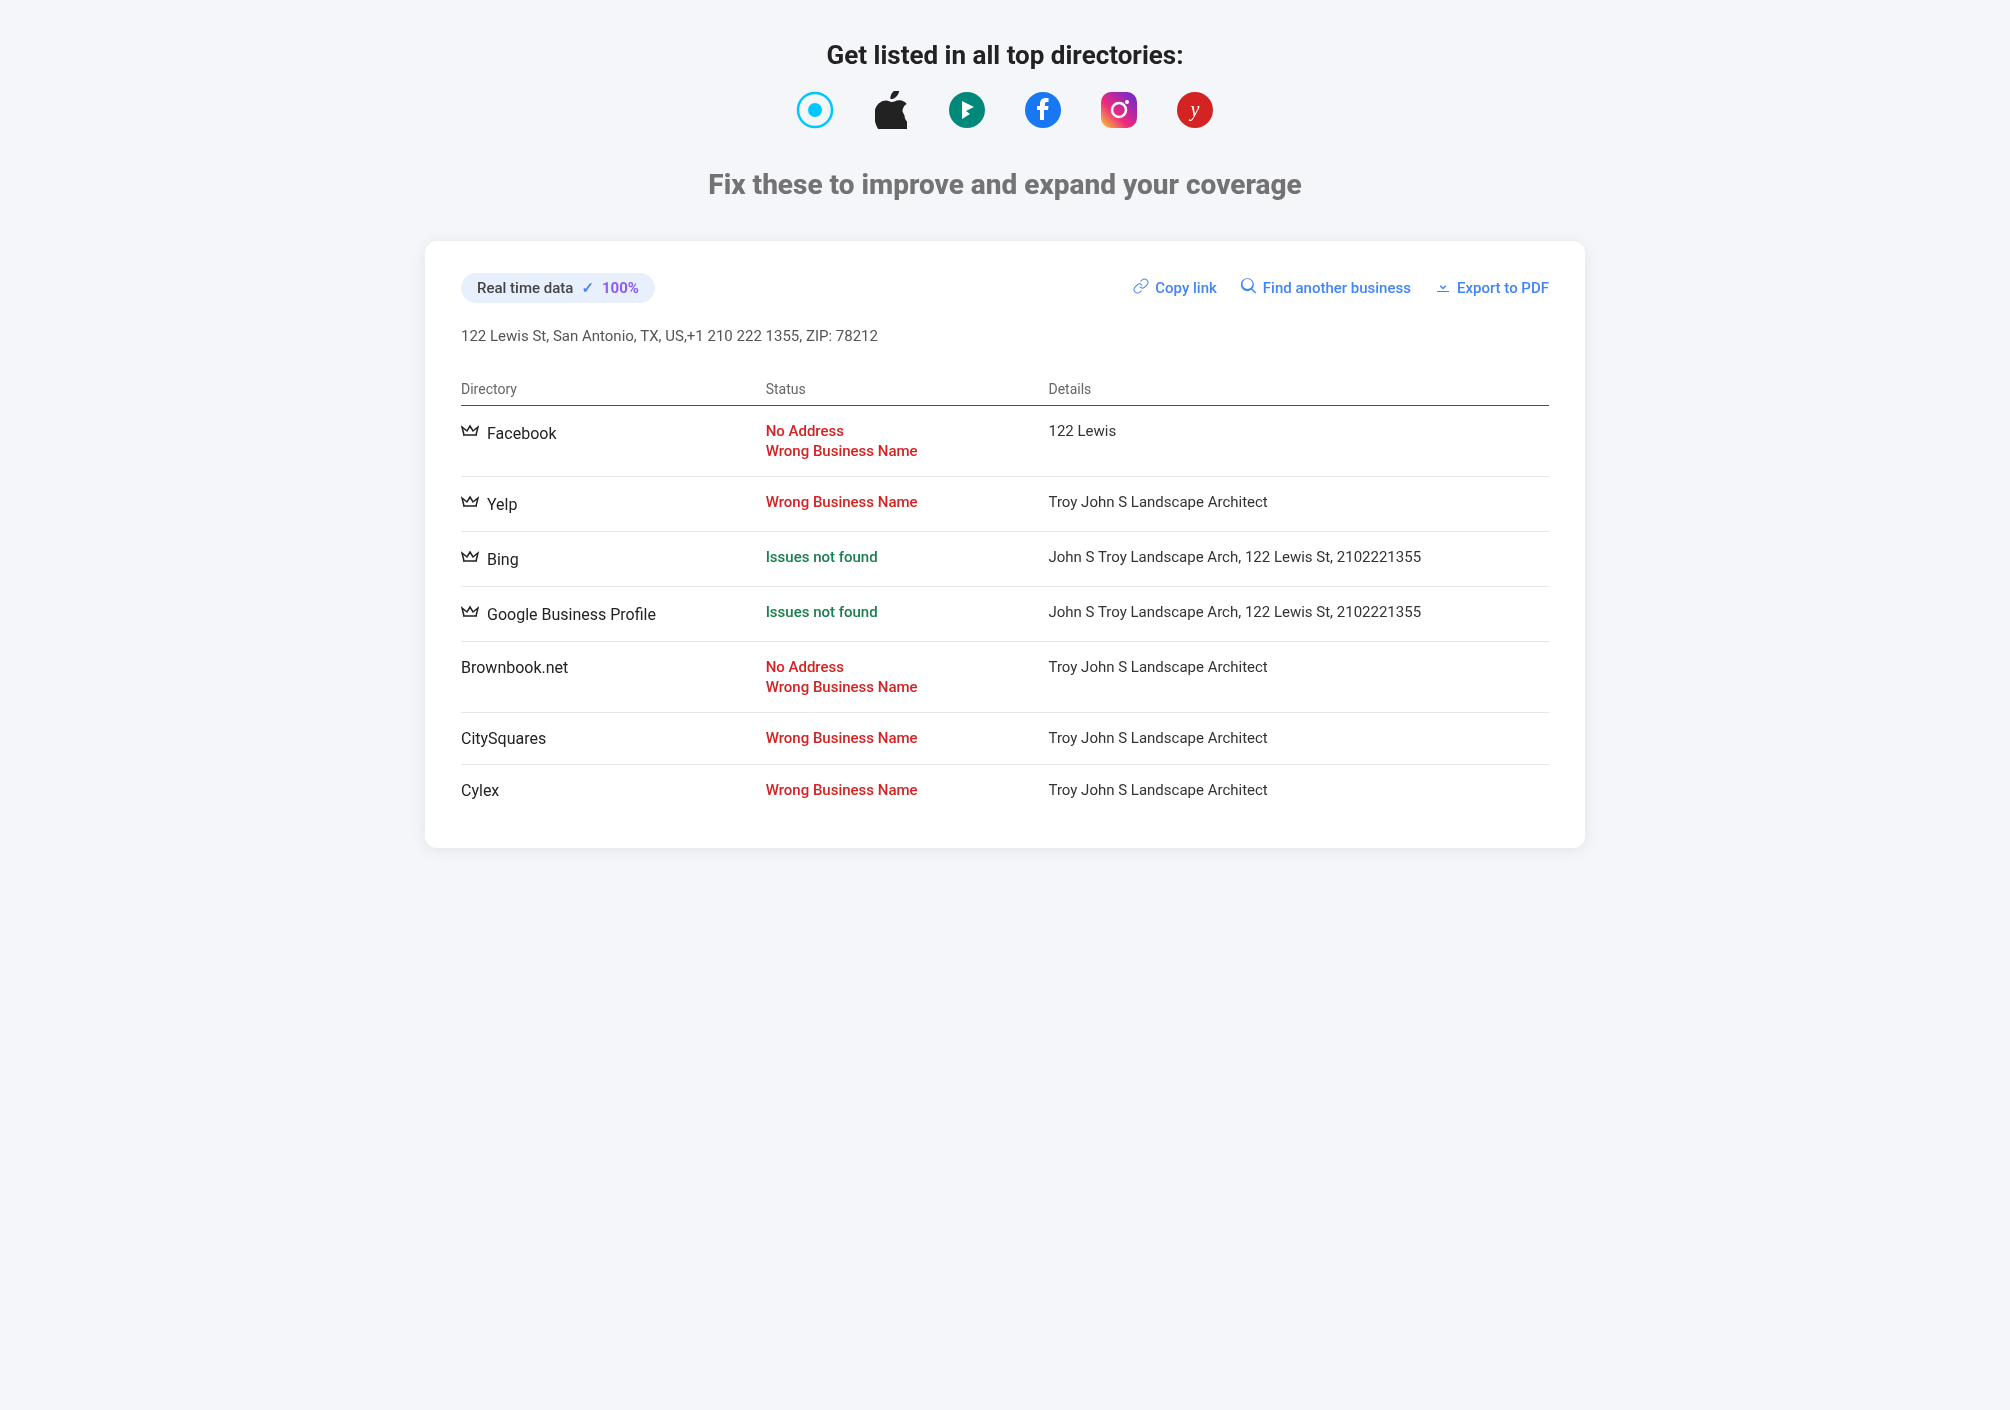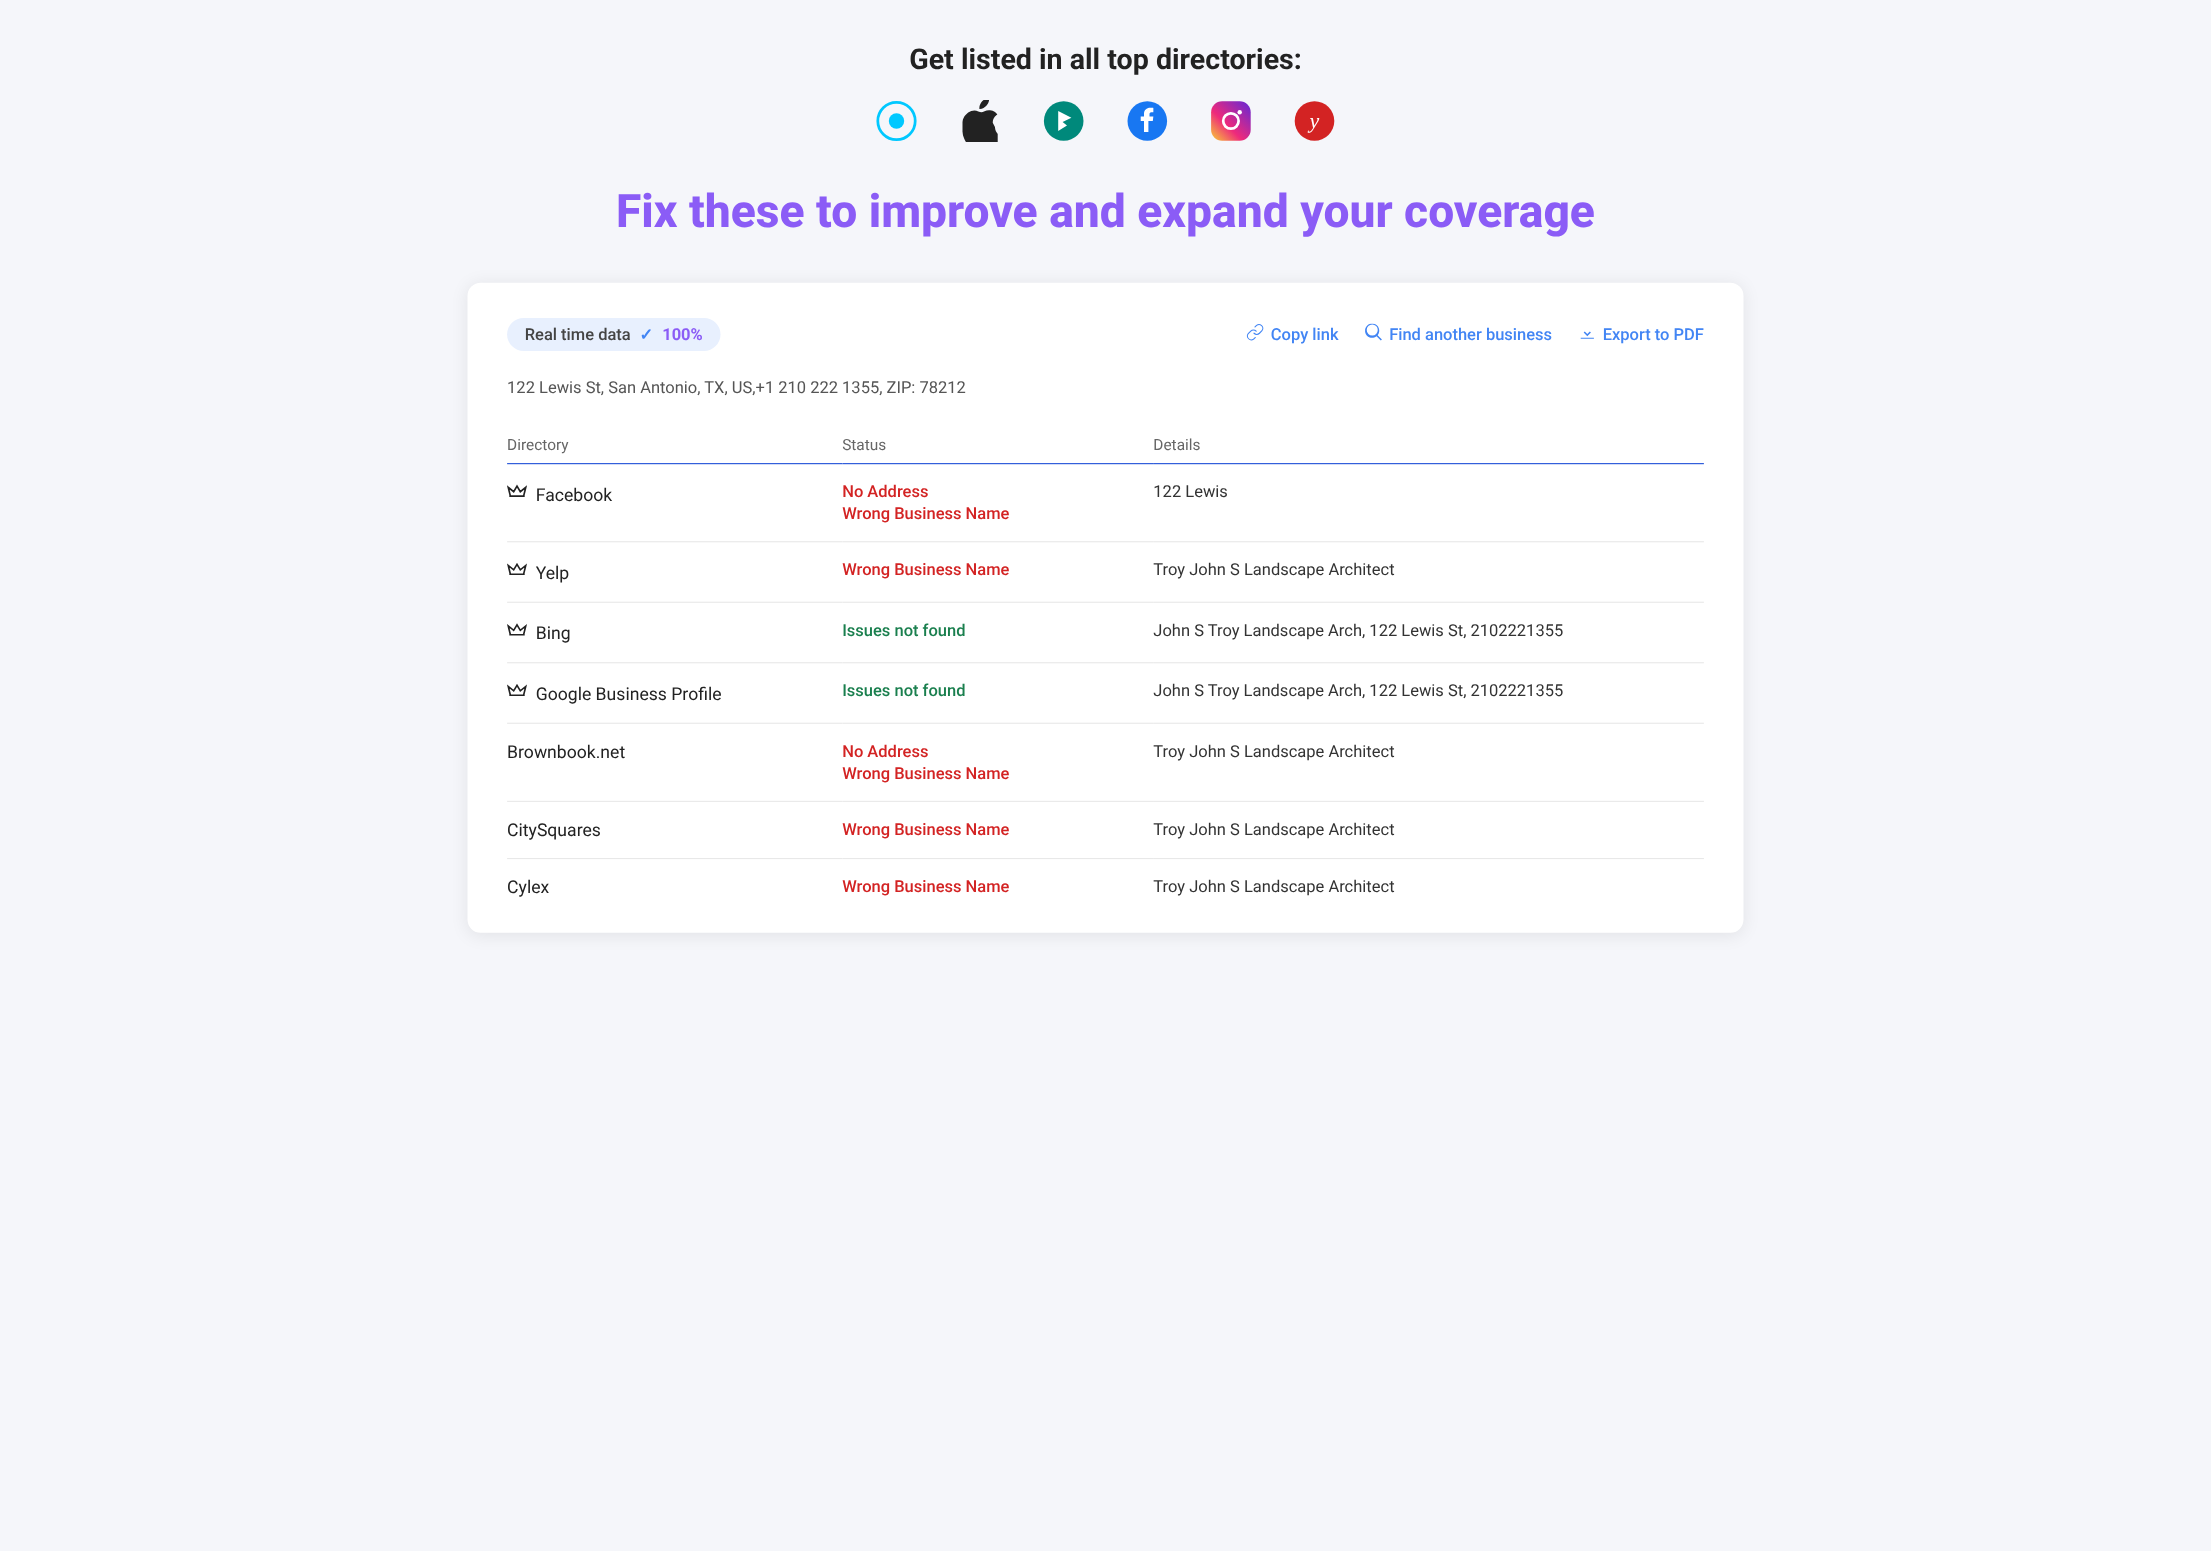--- a/index.html
+++ b/index.html
@@ -36,34 +36,34 @@
       font-size: 28px;
     }
     .dir-icon.alexa { color: #00c8ff; }
     .dir-icon.apple { color: #222; }
     .dir-icon.bing { color: #00897b; }
     .dir-icon.facebook { color: #1877f2; font-size: 32px; }
     .dir-icon.instagram { background: linear-gradient(135deg, #f9ce34, #ee2a7b, #6228d7); -webkit-background-clip: text; -webkit-text-fill-color: transparent; font-size: 30px; }
     .dir-icon.yelp { color: #d32323; font-size: 30px; }
 
     .main-heading {
-      font-size: 42px;
+      font-size: 28px;
       font-weight: 800;
-      color: #8b5cf6;
+      color: #737373;
       margin-bottom: 36px;
       text-align: center;
     }
 
     .card {
       background: #fff;
       border-radius: 12px;
       box-shadow: 0 2px 16px rgba(0,0,0,0.08);
       max-width: 1160px;
       margin: 0 auto;
-      padding: 32px 36px 16px 36px;
+      padding: 32px 36px 32px 36px;
     }
 
     .card-header {
       display: flex;
       align-items: center;
       justify-content: space-between;
       margin-bottom: 24px;
     }
     .badge {
       display: flex;

